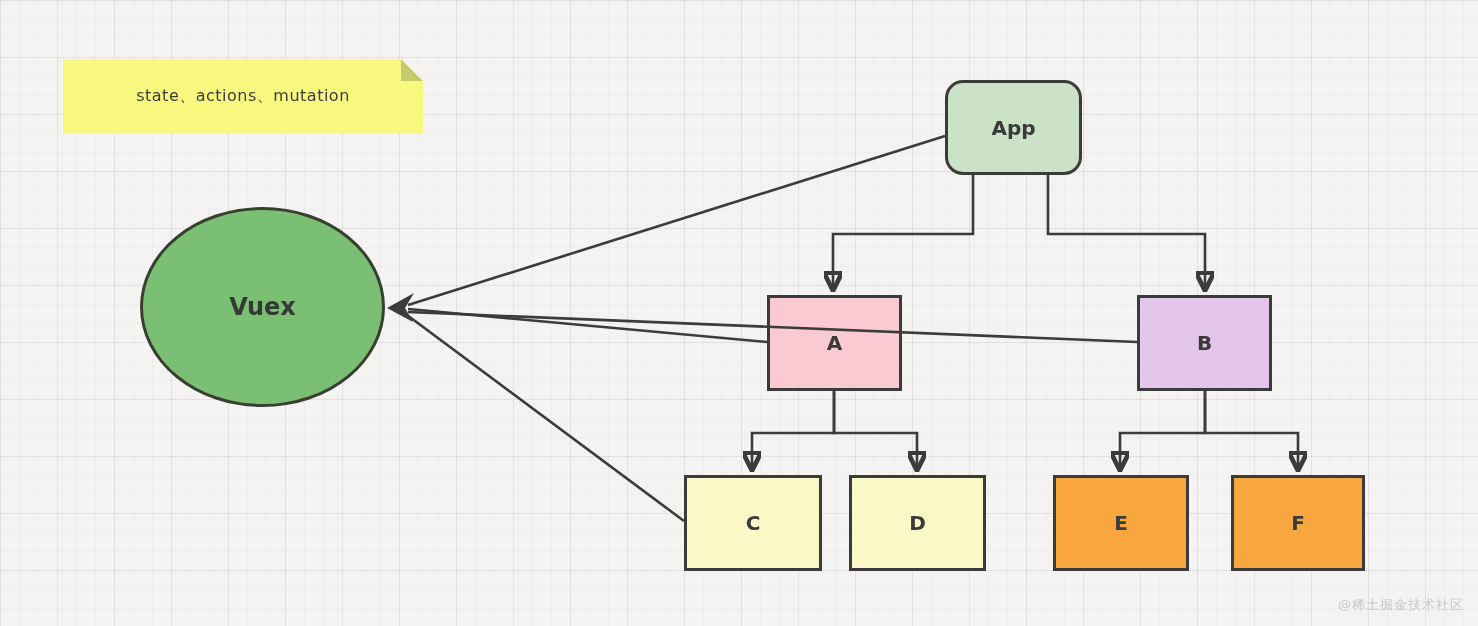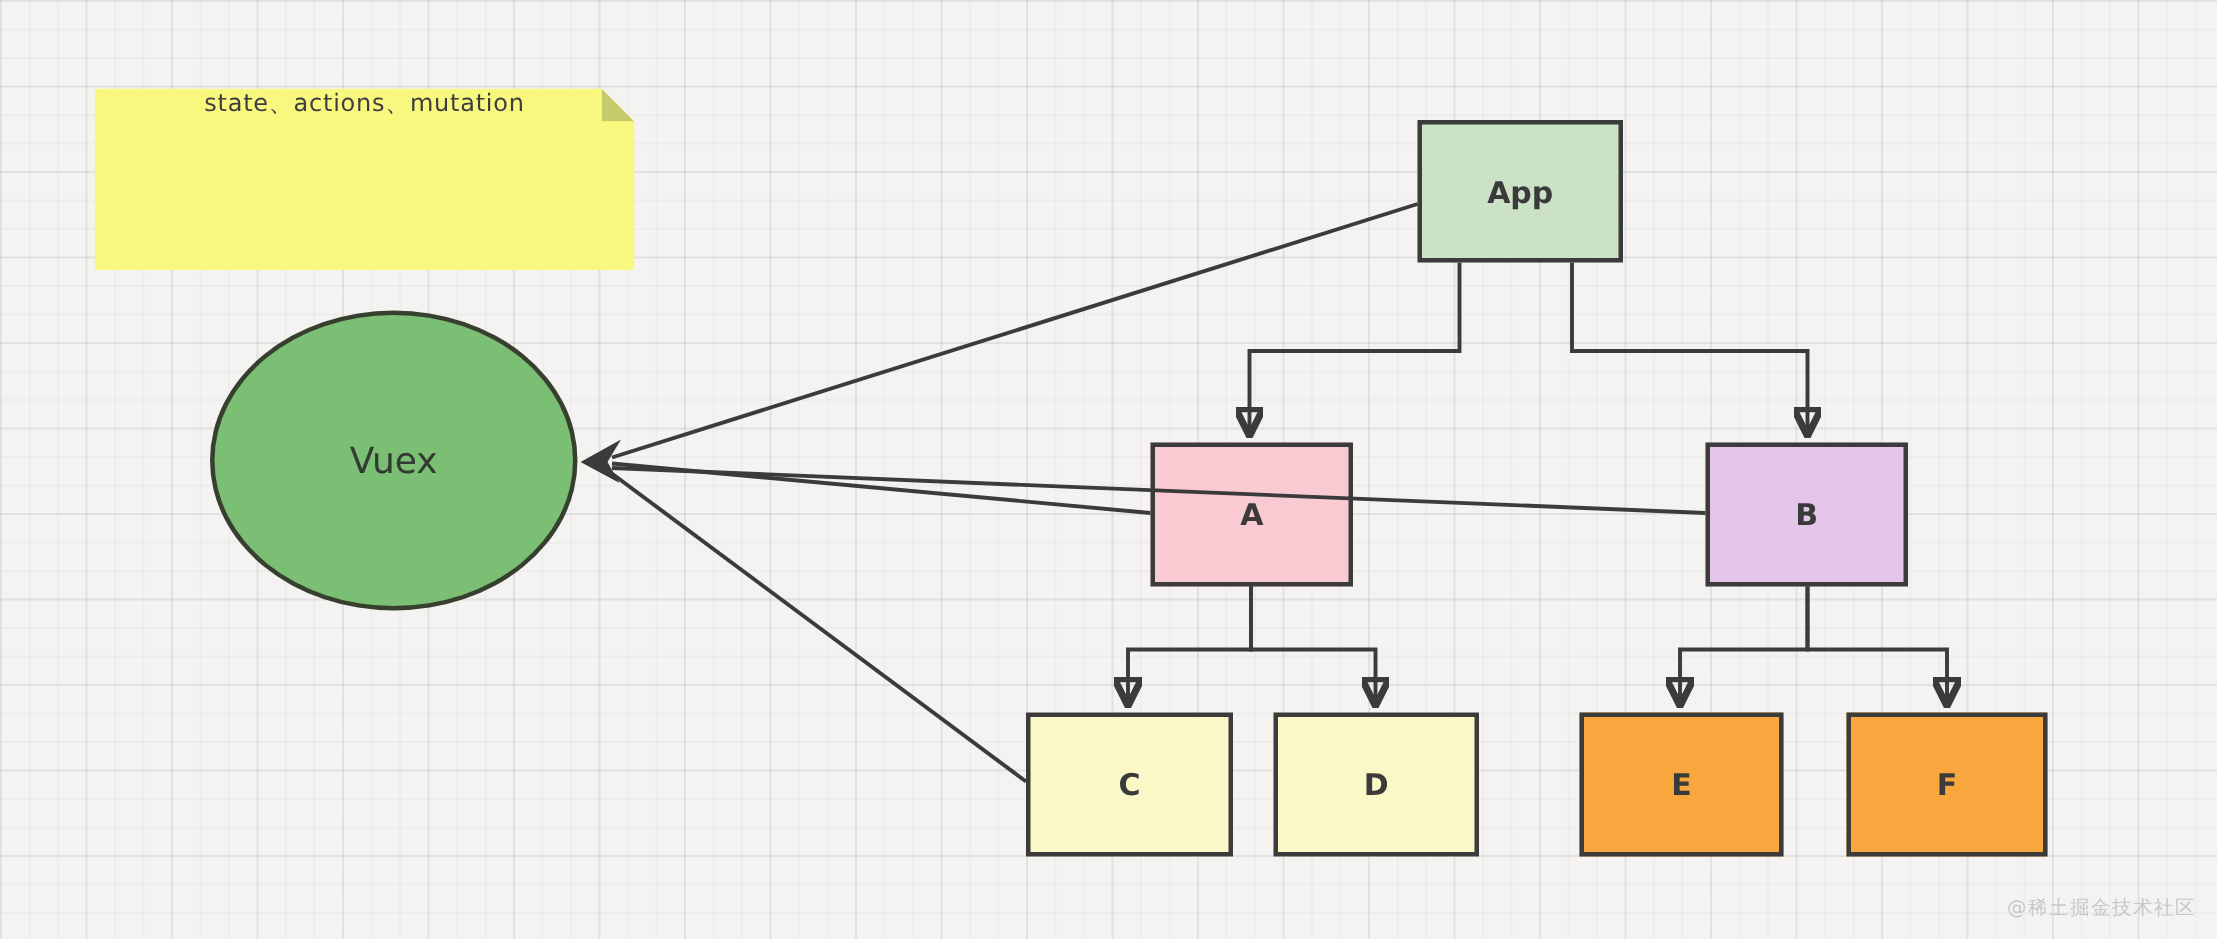--- a/index.html
+++ b/index.html
@@ -11,47 +11,47 @@
     background-color:#f4f3f1;
     background-image:
       linear-gradient(to right, rgba(120,120,130,0.10) 1px, transparent 1px),
       linear-gradient(to bottom, rgba(120,120,130,0.10) 1px, transparent 1px),
       linear-gradient(to right, rgba(120,120,130,0.05) 1px, transparent 1px),
       linear-gradient(to bottom, rgba(120,120,130,0.05) 1px, transparent 1px);
     background-size:57px 57px,57px 57px,19px 19px,19px 19px;
   }
   
   .note{
-    position:absolute;left:63px;top:59px;width:360px;height:121px;
+    position:absolute;left:63px;top:59px;width:360px;height:74px;
     background:#f8f87e;
     clip-path:polygon(0 0, calc(100% - 22px) 0, 100% 22px, 100% 100%, 0 100%);
-    display:flex;justify-content:center;
+    display:flex;align-items:center;justify-content:center;
     filter:drop-shadow(1px 3px 3px rgba(0,0,0,0.12));
   }
   .note-text{font-size:16px;color:#3d3d3d;letter-spacing:0.5px;}
   .note-fold{
     position:absolute;right:0;top:0;width:22px;height:22px;
     background:#c6ca6b;
     clip-path:polygon(0 0, 100% 100%, 0 100%);
   }
   
   .ellipse{
     position:absolute;left:140px;top:207px;width:245px;height:200px;
     background:#7abf74;border:3px solid #37402f;border-radius:50%;
     box-sizing:border-box;
     display:flex;align-items:center;justify-content:center;
   }
-  .ellipse .lbl{font-size:24px;font-weight:normal;color:#333a33;}
+  .ellipse .lbl{font-size:24px;font-weight:bold;color:#333a33;}
   
   .node{
     position:absolute;border:3px solid #3b3b3b;box-sizing:border-box;
     display:flex;align-items:center;justify-content:center;
     font-size:20px;font-weight:bold;color:#3a3a3a;
   }
-  .n-app{left:945px;top:80px; width:137px;height:95px;background:#cbe2c7;}
+  .n-app{left:945px;top:80px; width:137px;height:95px;background:#cbe2c7;border-radius:18px;}
   .n-a  {left:767px;top:295px;width:135px;height:96px;background:#facad3;}
   .n-b  {left:1137px;top:295px;width:135px;height:96px;background:#e3c5e9;}
   .n-c  {left:684px;top:475px;width:138px;height:96px;background:#fbf8c7;}
   .n-d  {left:849px;top:475px;width:137px;height:96px;background:#fbf8c7;}
   .n-e  {left:1053px;top:475px;width:136px;height:96px;background:#f7a73e;}
   .n-f  {left:1231px;top:475px;width:134px;height:96px;background:#f7a73e;}
   
   svg.wires{position:absolute;left:0;top:0;pointer-events:none;}
   svg.wires path{stroke:#3b3b3b;stroke-width:2.6;fill:none;}
   

